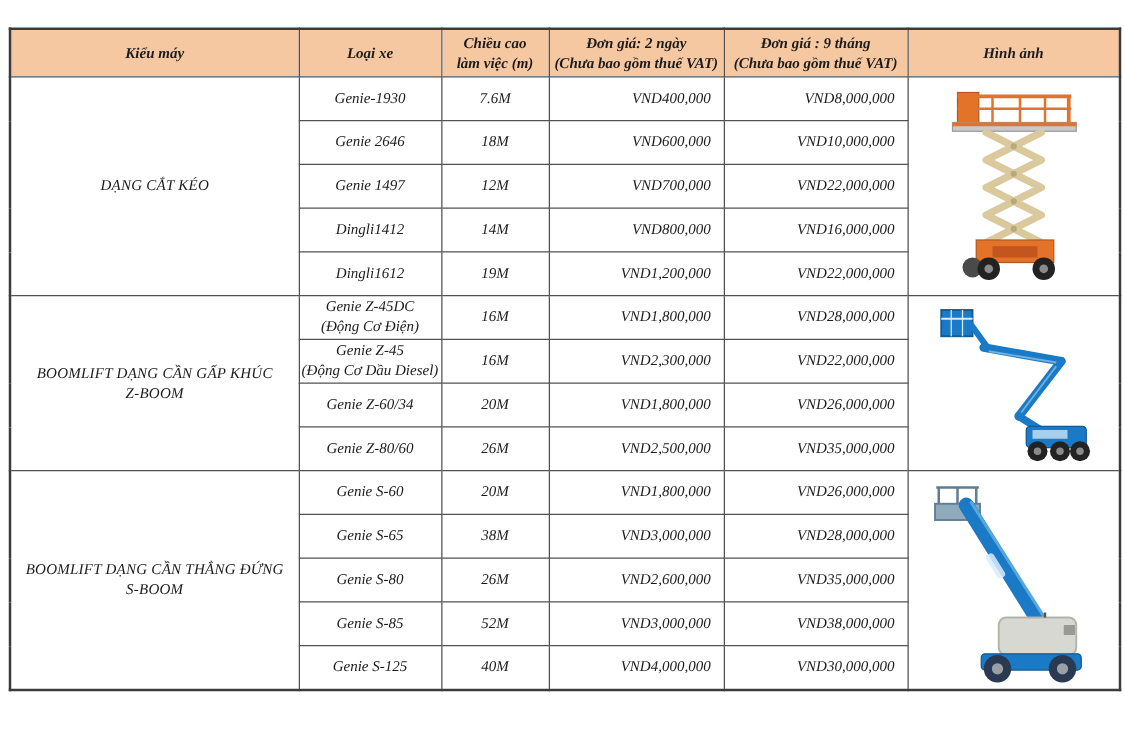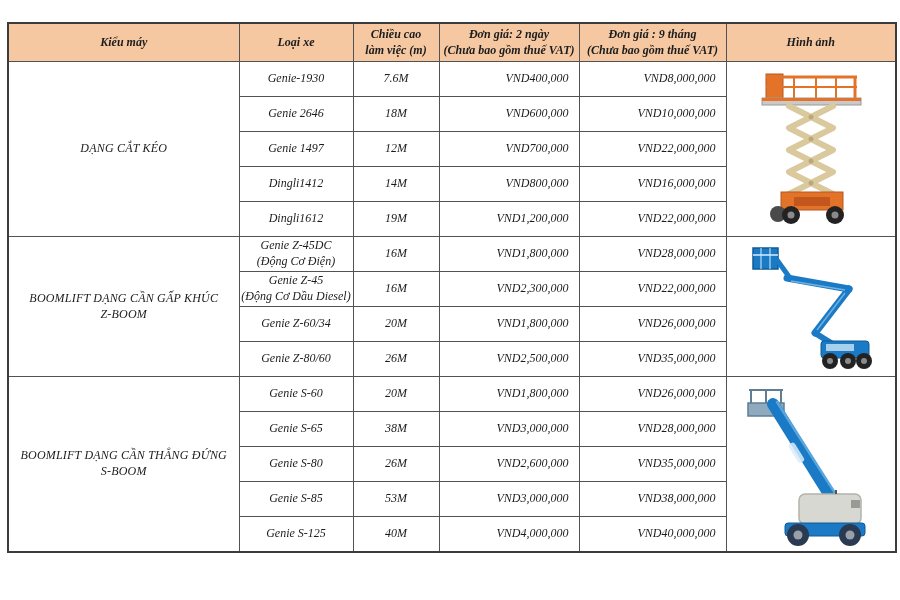--- a/index.html
+++ b/index.html
@@ -366,21 +366,21 @@
           </td>
         <td>
             <div class="price">
               <span>VND</span>
               <span>35,000,000</span>
             </div>
           </td>
       </tr>
       <tr class="body-row">
         <td class="model-cell">Genie S-85</td>
-        <td>53M</td>
+        <td>52M</td>
         <td>
             <div class="price">
               <span>VND</span>
               <span>3,000,000</span>
             </div>
           </td>
         <td>
             <div class="price">
               <span>VND</span>
               <span>38,000,000</span>
@@ -392,19 +392,19 @@
         <td>40M</td>
         <td>
             <div class="price">
               <span>VND</span>
               <span>4,000,000</span>
             </div>
           </td>
         <td>
             <div class="price">
               <span>VND</span>
-              <span>40,000,000</span>
+              <span>30,000,000</span>
             </div>
           </td>
       </tr>
     </tbody>
   </table>
 </div>
 
 </body></html>

